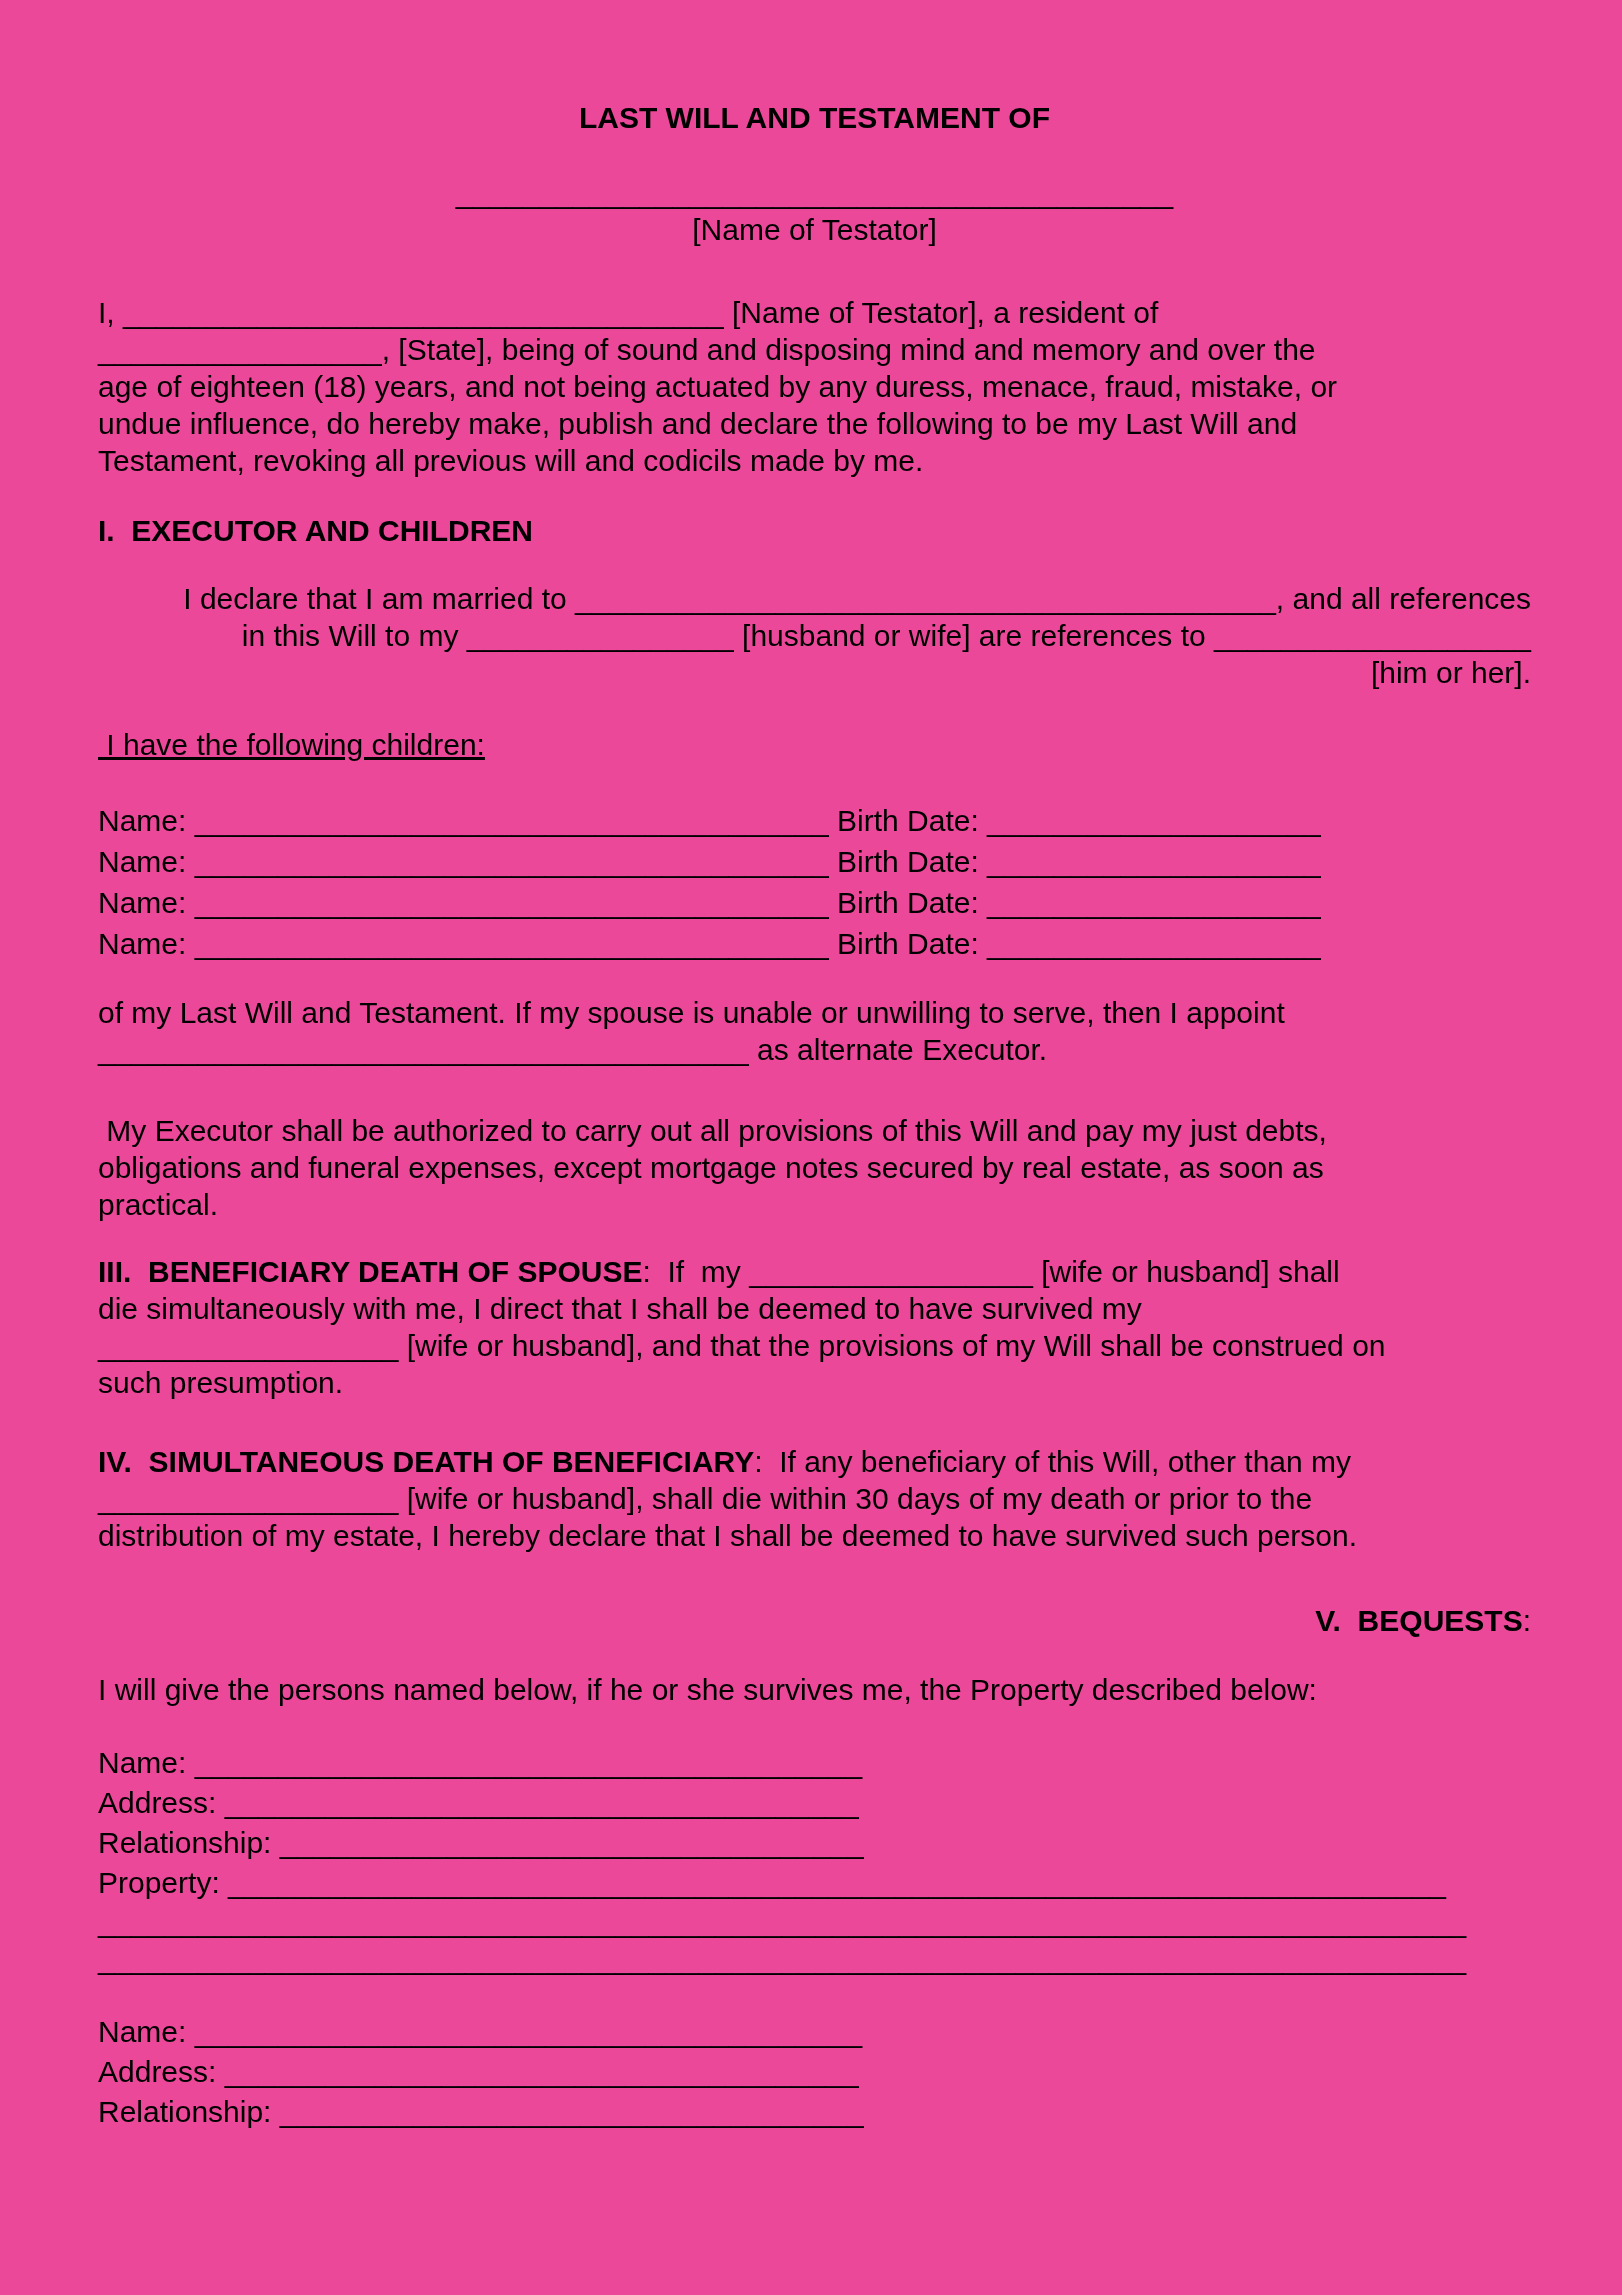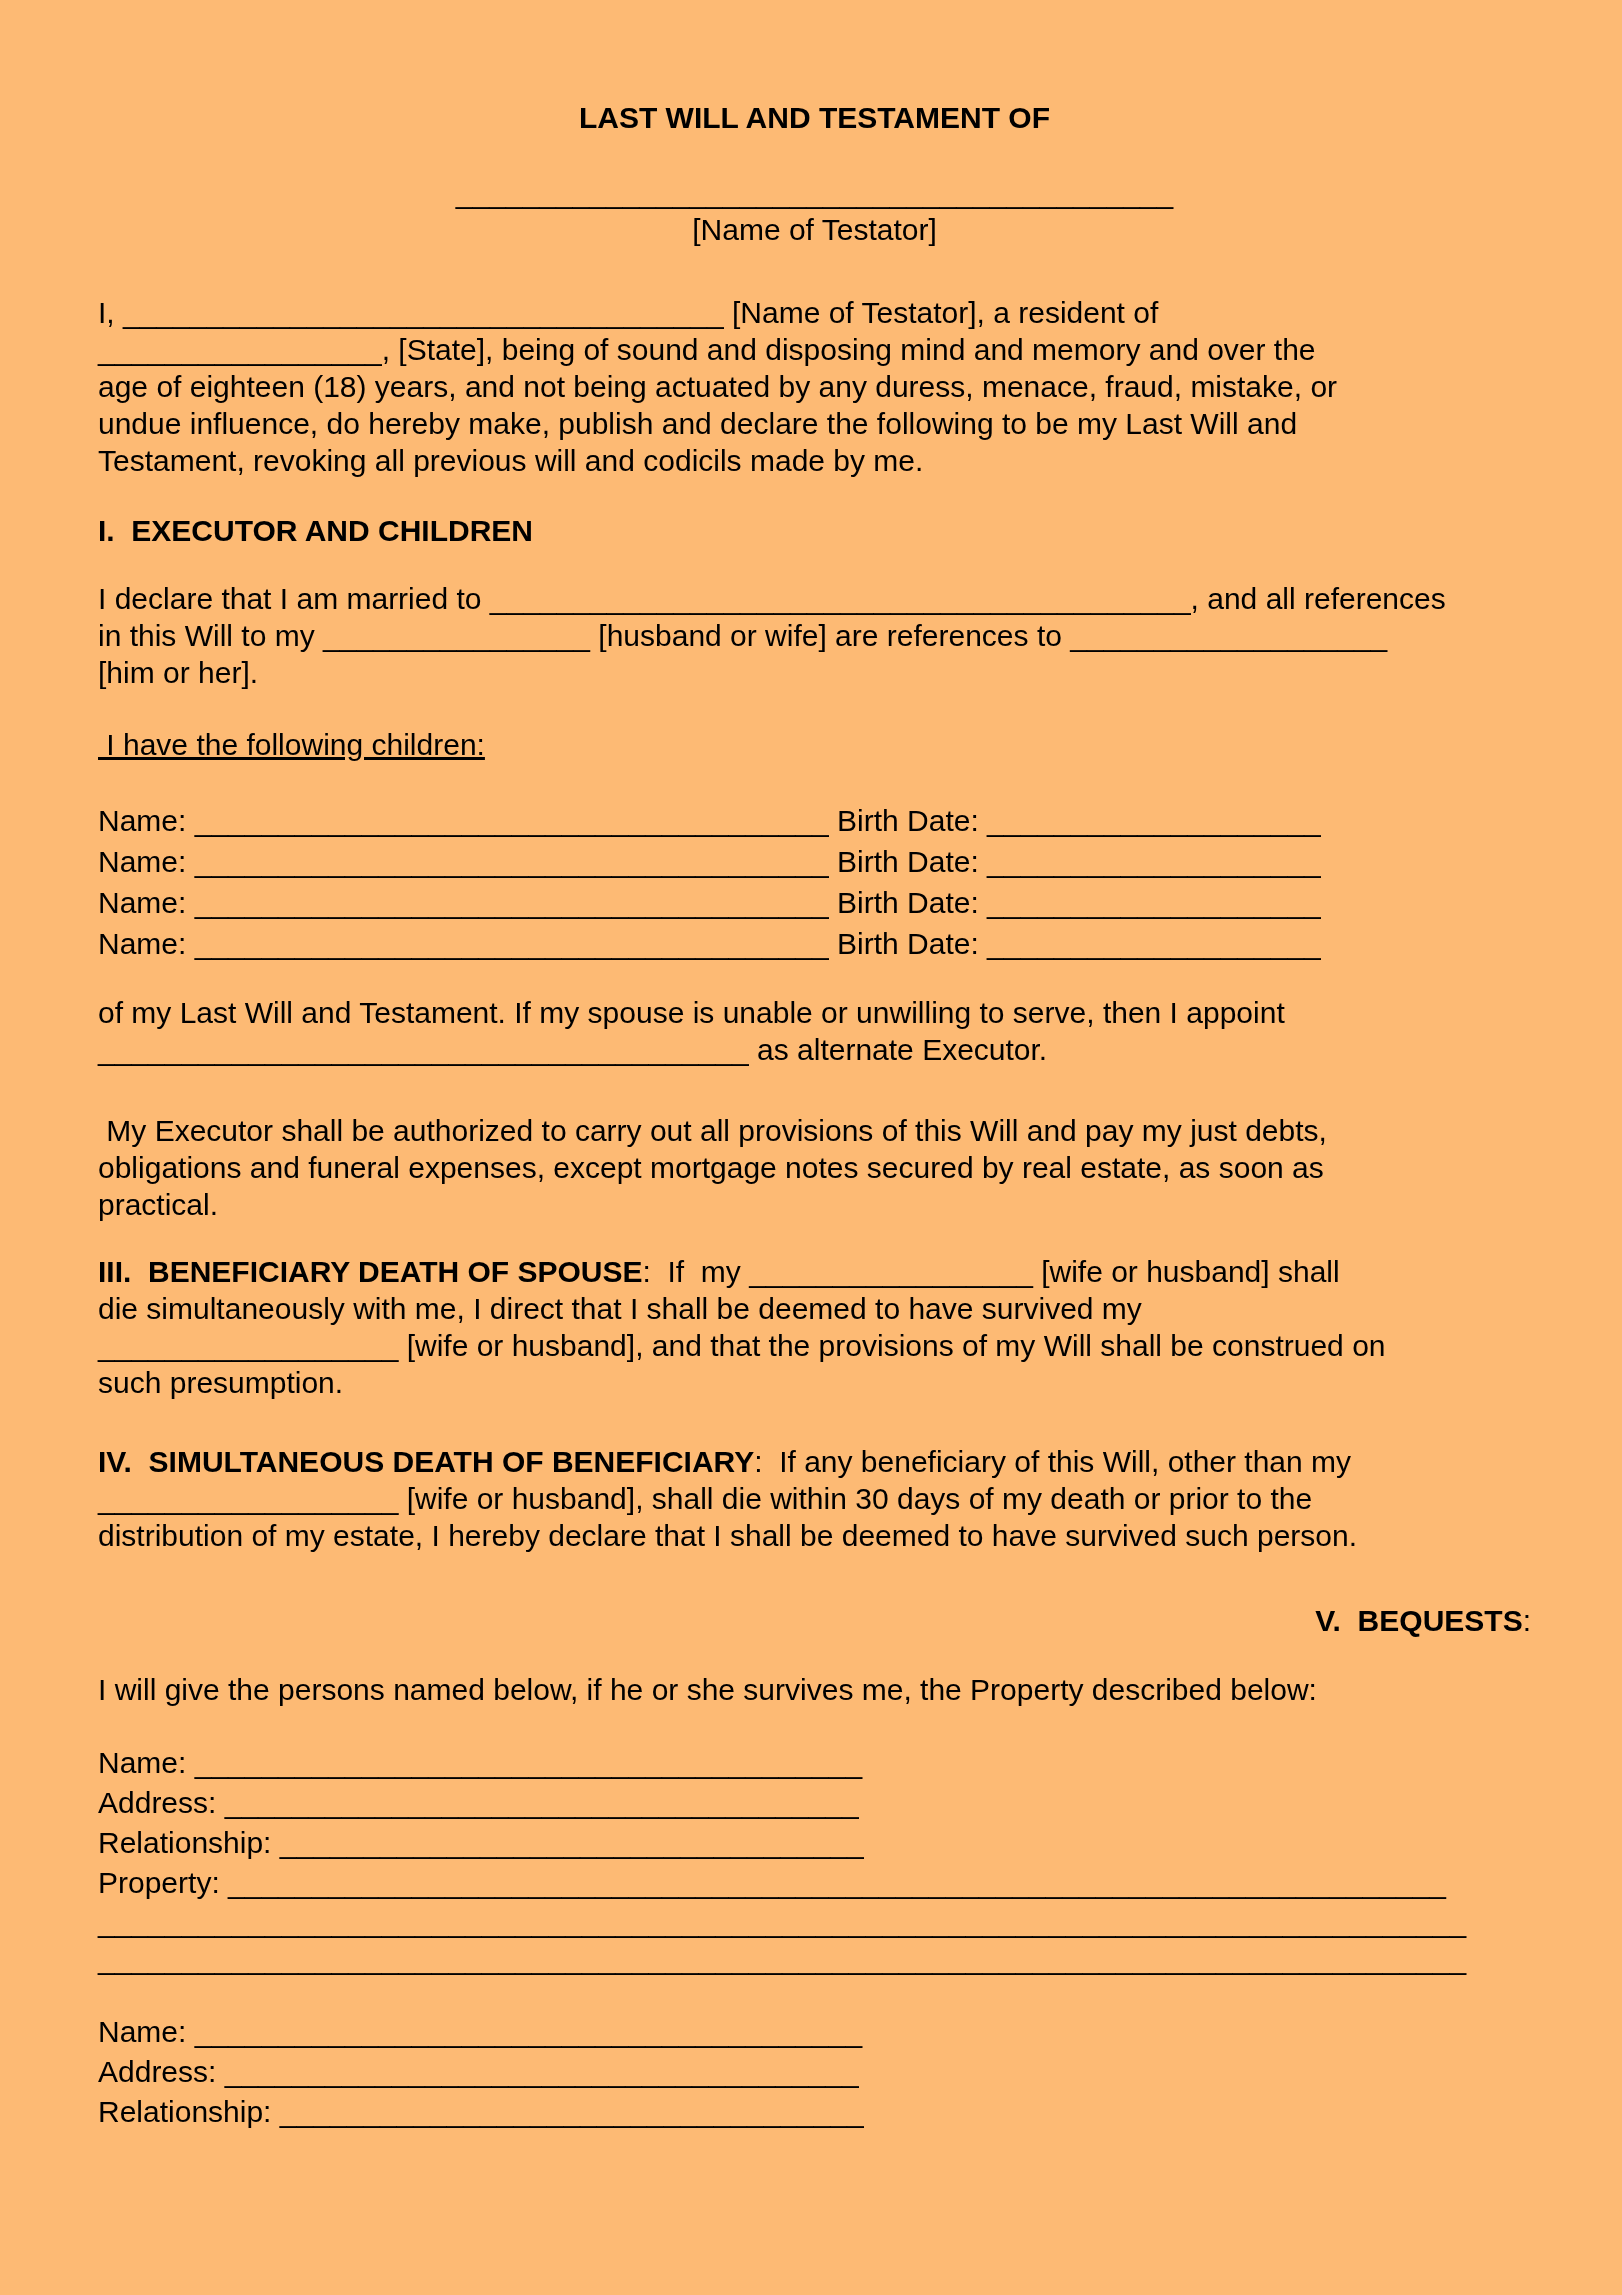--- a/index.html
+++ b/index.html
@@ -2,36 +2,36 @@
 <html style="font-size:14.7px"><head>
 <meta charset="utf-8">
 <style>
   html, body { margin: 0; padding: 0; background: #ffffff; }
   .page {
     position: relative;
     width: 1623px;
     height: 2296px;
     box-sizing: border-box;
     padding: 99px 92px 0 98px;
-    background: #fdba74;
+    background: #ec4899;
     color: #000000;
     font-family: "Liberation Sans", "DejaVu Sans", sans-serif;
     font-size: 30px;
     line-height: 37px;
     overflow: hidden;
   }
   .line { white-space: pre; }
   .center { text-align: center; }
   .b { font-weight: bold; }
   .children .line { line-height: 41px; }
   .bequest .line { line-height: 40px; }
   .mt-header-blank { margin-top: 38px; }
   .mt-opening { margin-top: 46px; }
   .mt-h1 { margin-top: 33px; }
-  .mt-p2 { margin-top: 31px; }
+  .mt-p2 { margin-top: 31px; text-align: right; }
   .mt-children-intro { margin-top: 35px; text-decoration: underline; }
   .mt-children { margin-top: 37px; }
   .mt-exec { margin-top: 30px; }
   .mt-duties { margin-top: 44px; }
   .mt-s3 { margin-top: 30px; }
   .mt-s4 { margin-top: 42px; }
   .mt-s5 { margin-top: 48px; text-align: right; }
   .mt-s5intro { margin-top: 32px; }
   .mt-b1 { margin-top: 35px; }
   .mt-b2 { margin-top: 35px; }

